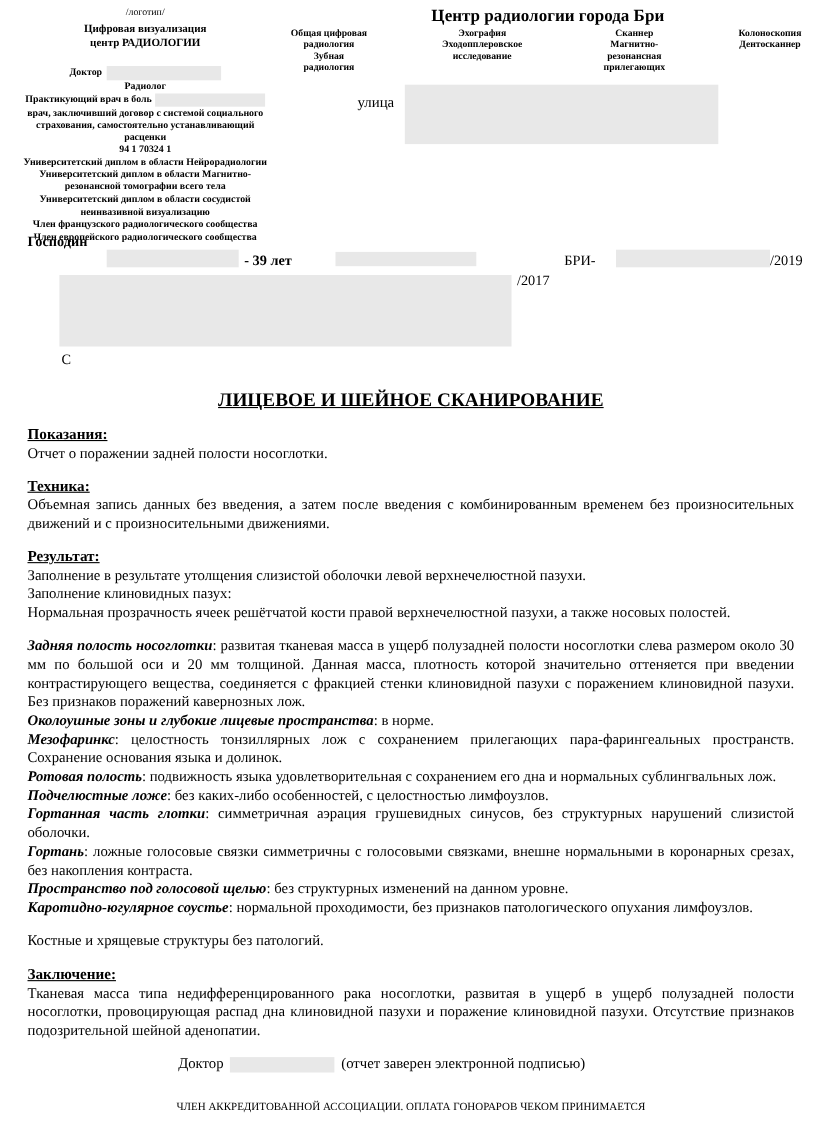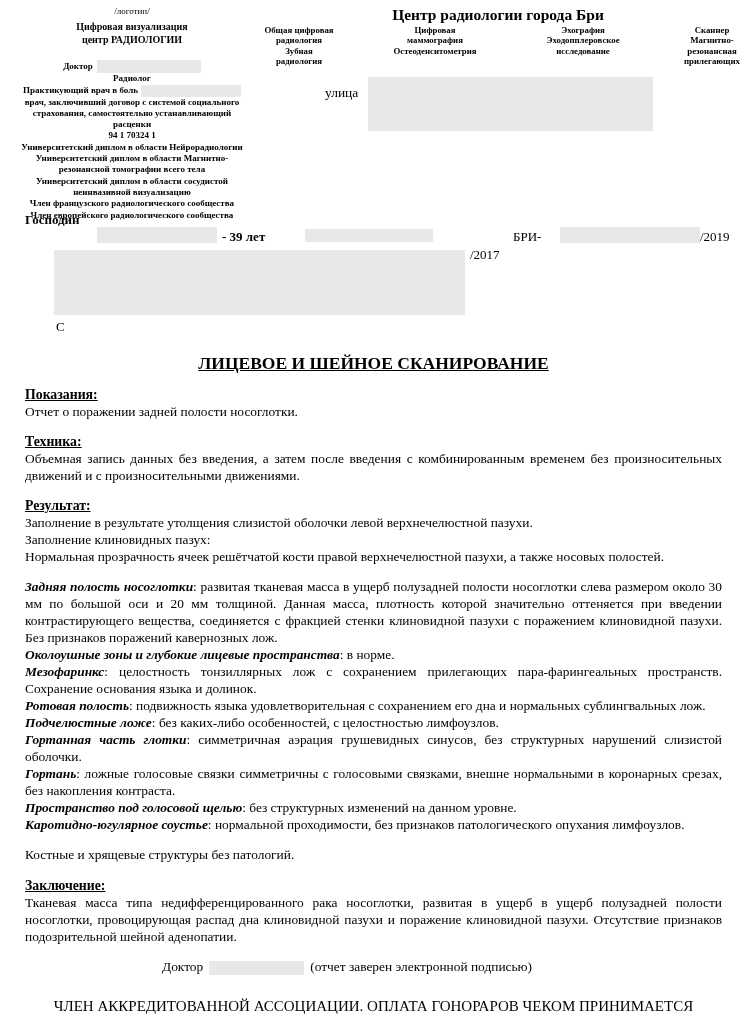--- a/index.html
+++ b/index.html
@@ -65,21 +65,21 @@
   .sec-h{font-weight:bold; text-decoration:underline; font-size:13.8px; margin:0;}
   p{margin:0; text-align:justify;}
   p.noj{text-align:left;}
   .lead{font-weight:bold; font-style:italic;}
   .findings{margin-bottom:13px;}
   .bones{margin-bottom:14px;}
   .sign-row{margin-top:3px; padding-left:137px; text-align:left;}
   .sign-box{width:95px; height:14px; margin:0 6px 0 6px;}
   .footer{
     position:absolute; left:0; top:1000px; width:747px;
-    text-align:center; font-size:15px; line-height:13px;
+    text-align:center; font-size:10px; line-height:13px;
   }
 </style>
 </head>
 <body>
 
 <div class="page">
 
   <div class="left-col">
     <div class="logo">/логотип/</div>
     <div class="cname">Цифровая визуализация</div>
@@ -106,25 +106,20 @@
   </div>
 
   <div class="center-head">
     <div class="center-title">Центр радиологии города Бри</div>
     <div class="services">
       <div class="svc svc-1">
         <div>Общая цифровая</div>
         <div>радиология</div>
         <div>Зубная</div>
         <div>радиология</div>
-      </div>
-      <div class="svc svc-2">
-        <div>Цифровая</div>
-        <div>маммография</div>
-        <div>Остеоденситометрия</div>
       </div>
       <div class="svc svc-3">
         <div>Эхография</div>
         <div>Эходопплеровское</div>
         <div>исследование</div>
       </div>
       <div class="svc svc-4">
         <div>Сканнер</div>
         <div>Магнитно-</div>
         <div>резонансная</div>

